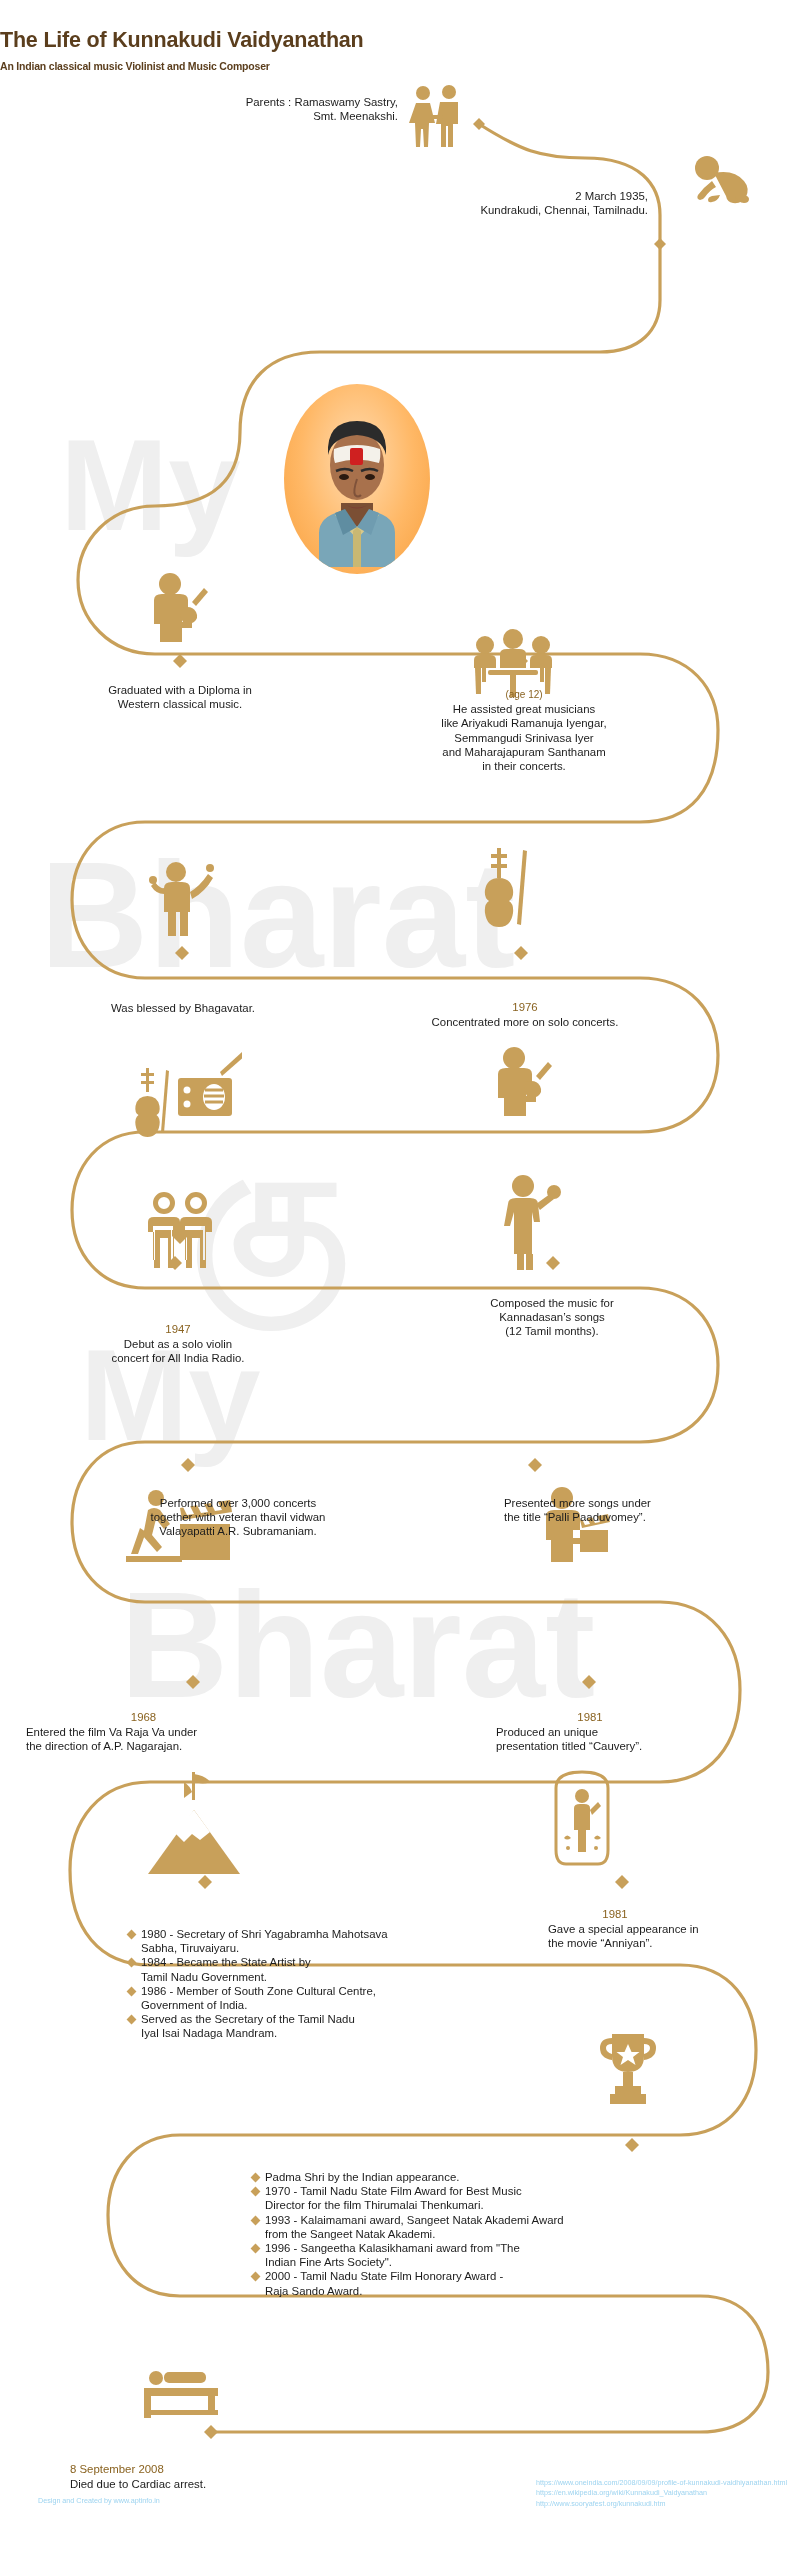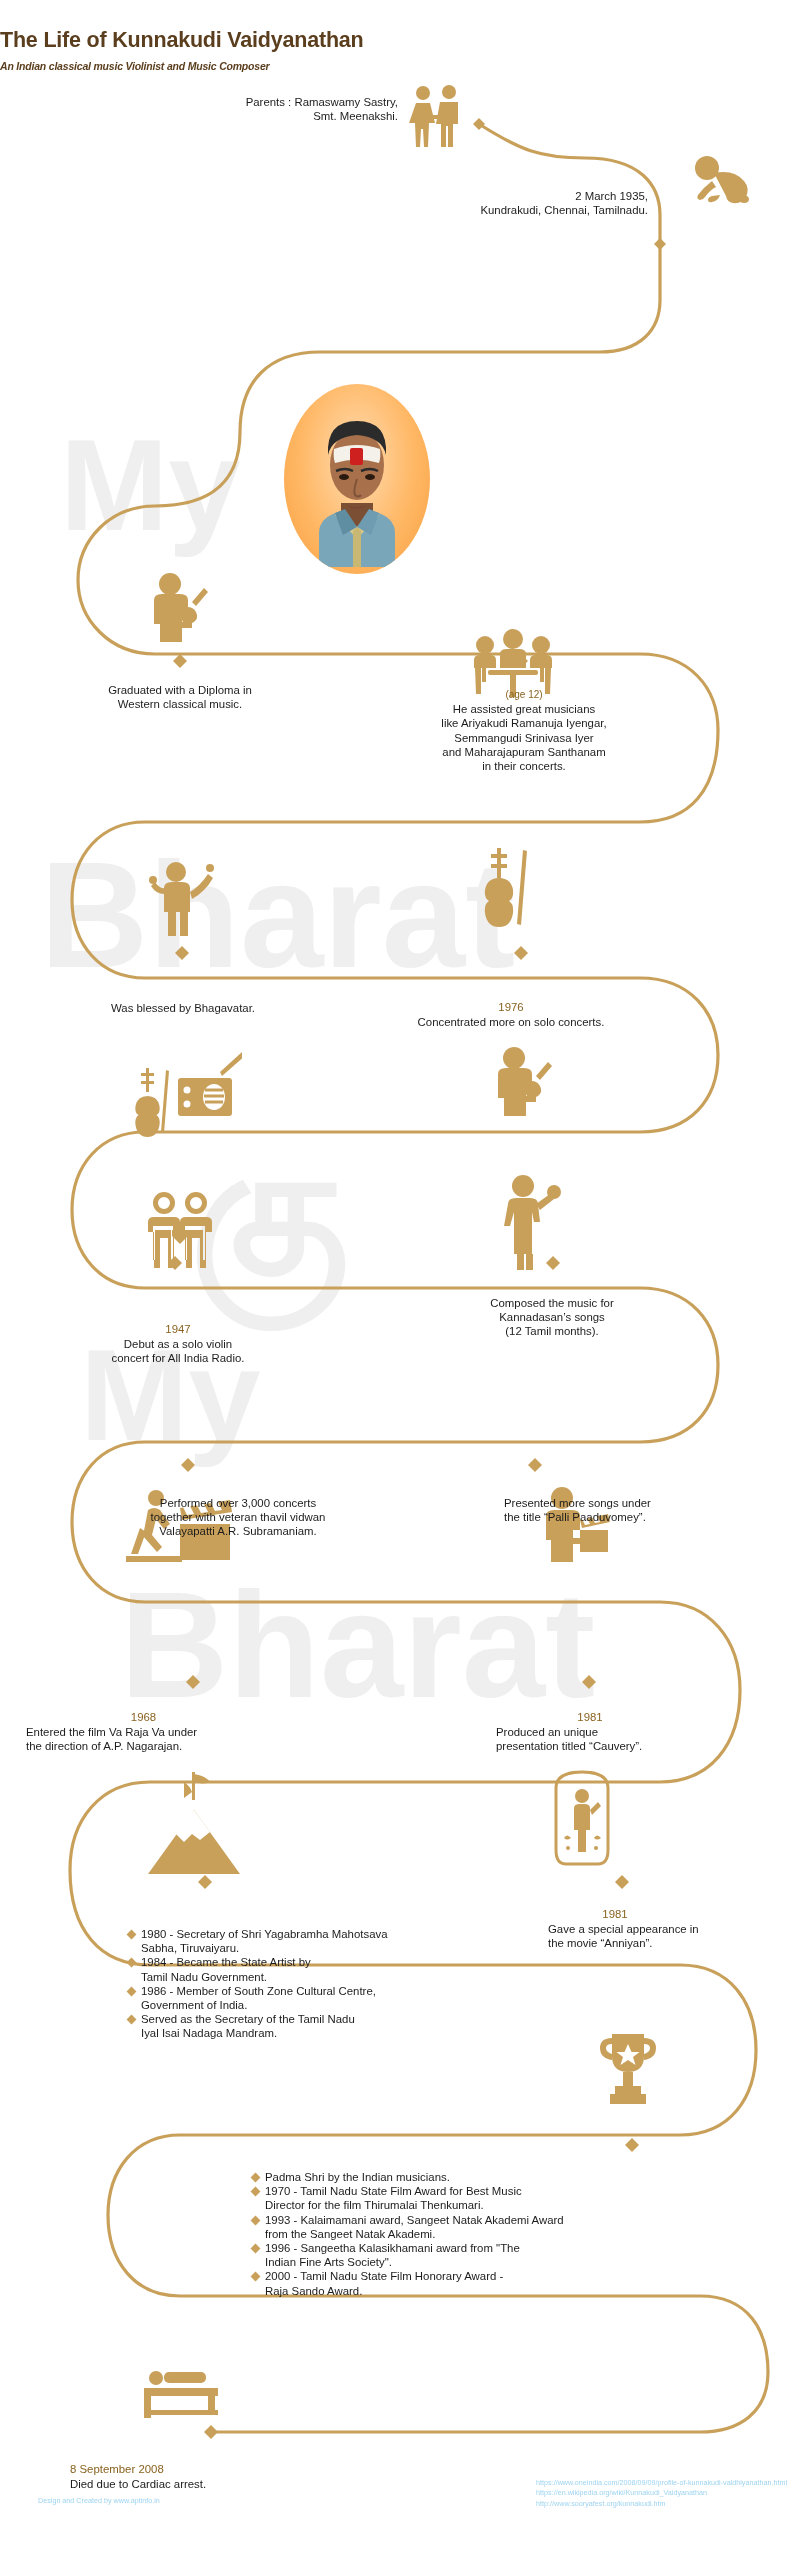--- a/index.html
+++ b/index.html
@@ -40,21 +40,21 @@
   
   .title {
     position: absolute;
     left: 0; right: 0;
     text-align: left;
     color: #5b3e1d;
     font-weight: bold;
     letter-spacing: -0.2px;
   }
   #main-title { top: 28px; font-size: 21.5px; }
-  #sub-title  { top: 60px; font-size: 10.5px; font-style: italic; }
+  #sub-title  { top: 60px; font-size: 10.5px; }
 
   
   .tb {
     position: absolute;
     z-index: 4;
     color: #1c1c1c;
     font-size: 11.4px;
     line-height: 14.2px;
     white-space: pre-line;
   }
@@ -411,21 +411,21 @@
   <div class="tb center" style="left:366px; top:673px; width:316px;">
     <span class="age">(age 12)</span><span>He assisted great musicians
 like  Ariyakudi Ramanuja Iyengar,
 Semmangudi Srinivasa Iyer
 and Maharajapuram Santhanam
 in their concerts.</span>
   </div>
 
   <div class="tb center" style="left:28px; top:1001px; width:310px;">Was  blessed by Bhagavatar.</div>
 
-  <div class="tb center" style="left:350px; top:986px; width:322px;">
+  <div class="tb center" style="left:364px; top:986px; width:322px;">
     <span class="yr">1976</span><span>Concentrated more on solo concerts.</span>
   </div>
 
   <div class="tb center" style="left:22px; top:1308px; width:312px;">
     <span class="yr">1947</span><span>Debut as a solo violin
 concert for All India Radio.</span>
   </div>
 
   <div class="tb center" style="left:394px; top:1296px; width:316px;">Composed the music for
 Kannadasan’s songs
@@ -476,21 +476,21 @@
     <div class="row">
       <span class="dia"></span>
       <span class="txt">Served as the Secretary of the Tamil Nadu
         Iyal Isai Nadaga Mandram.</span>
     </div>
   </div>
 
   <div class="blist" style="left:252px; top:2170px; width:520px;">
     <div class="row">
       <span class="dia"></span>
-      <span class="txt">Padma Shri by the Indian musicians.</span>
+      <span class="txt">Padma Shri by the Indian appearance.</span>
     </div>
     <div class="row">
       <span class="dia"></span>
       <span class="txt">1970 - Tamil Nadu State Film Award for Best Music
         Director for the film Thirumalai Thenkumari.</span>
     </div>
     <div class="row">
       <span class="dia"></span>
       <span class="txt">1993 - Kalaimamani award, Sangeet Natak Akademi Award
         from the Sangeet Natak Akademi.</span>

